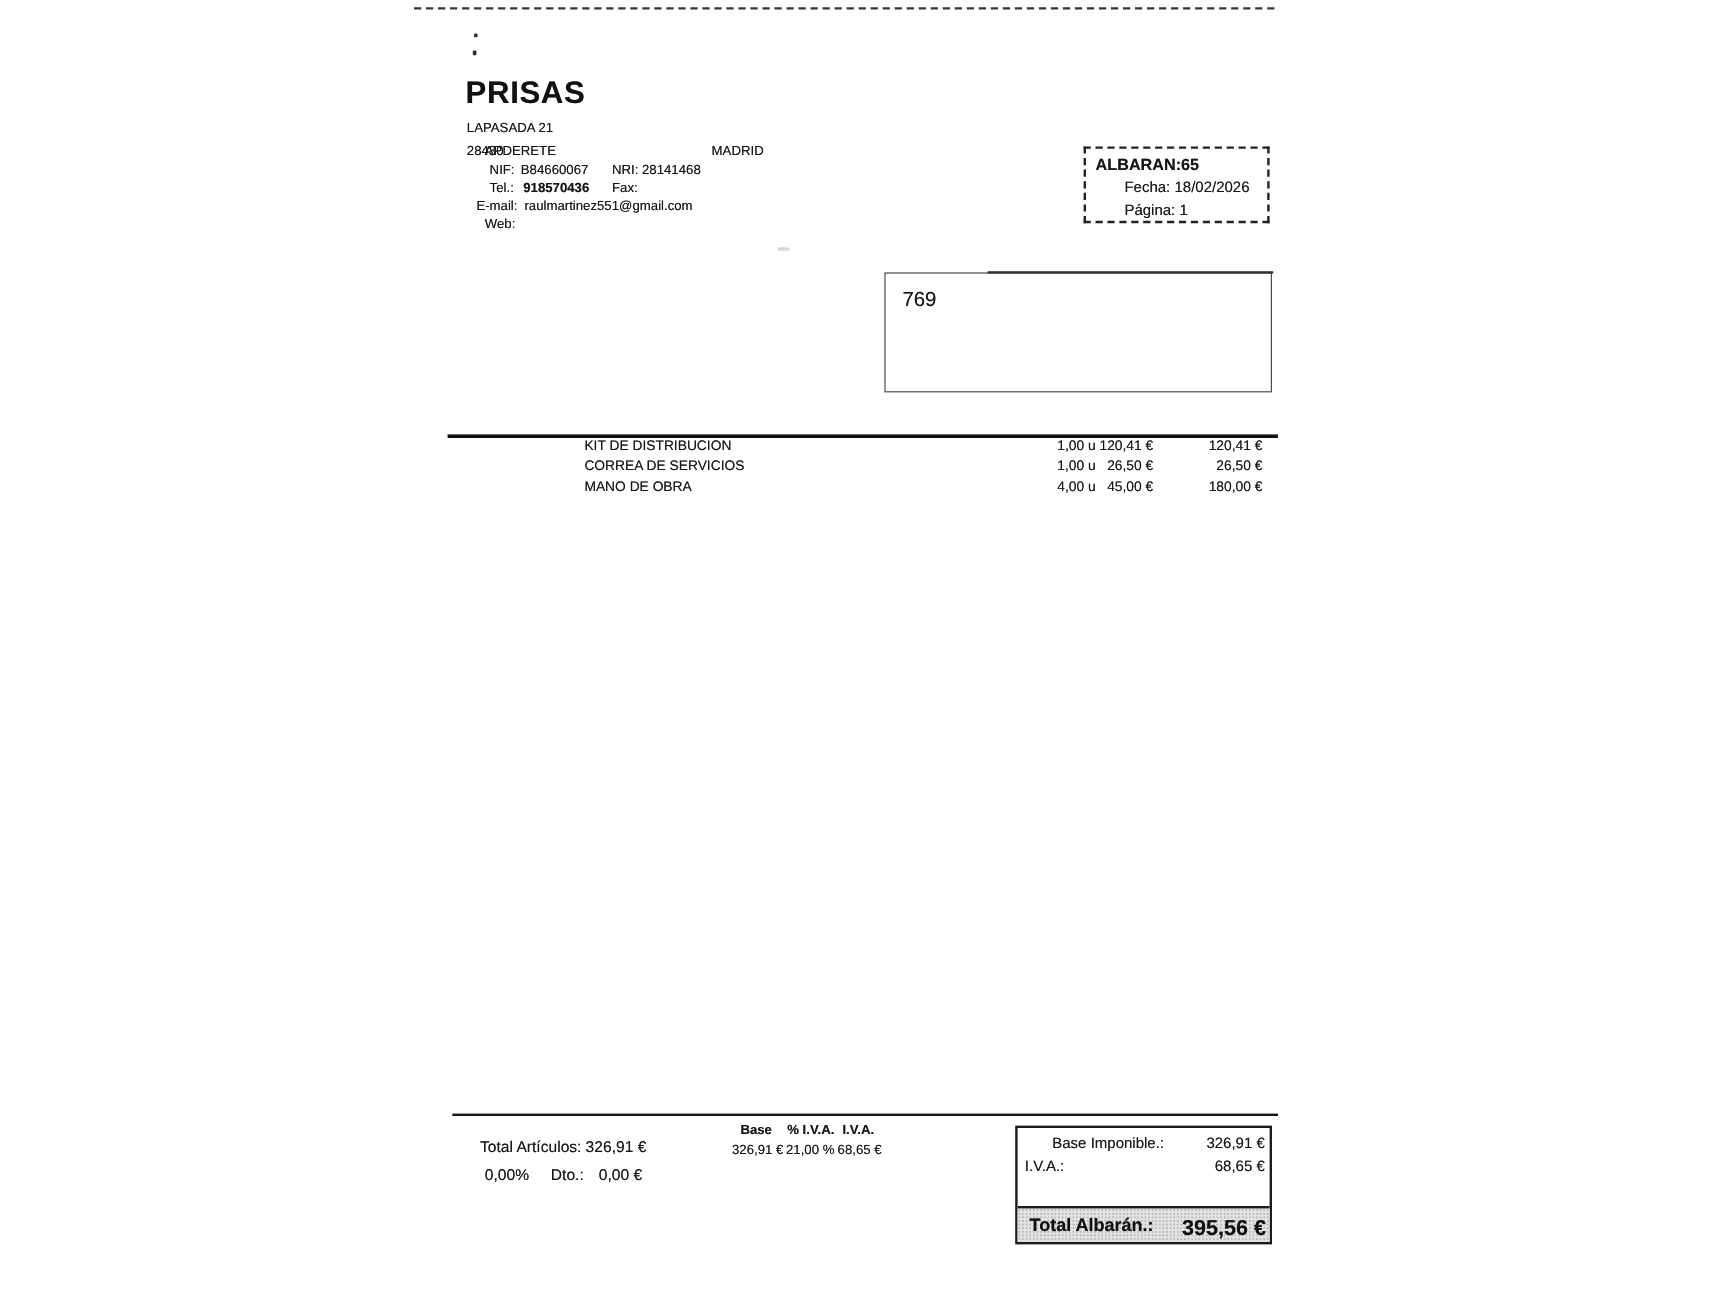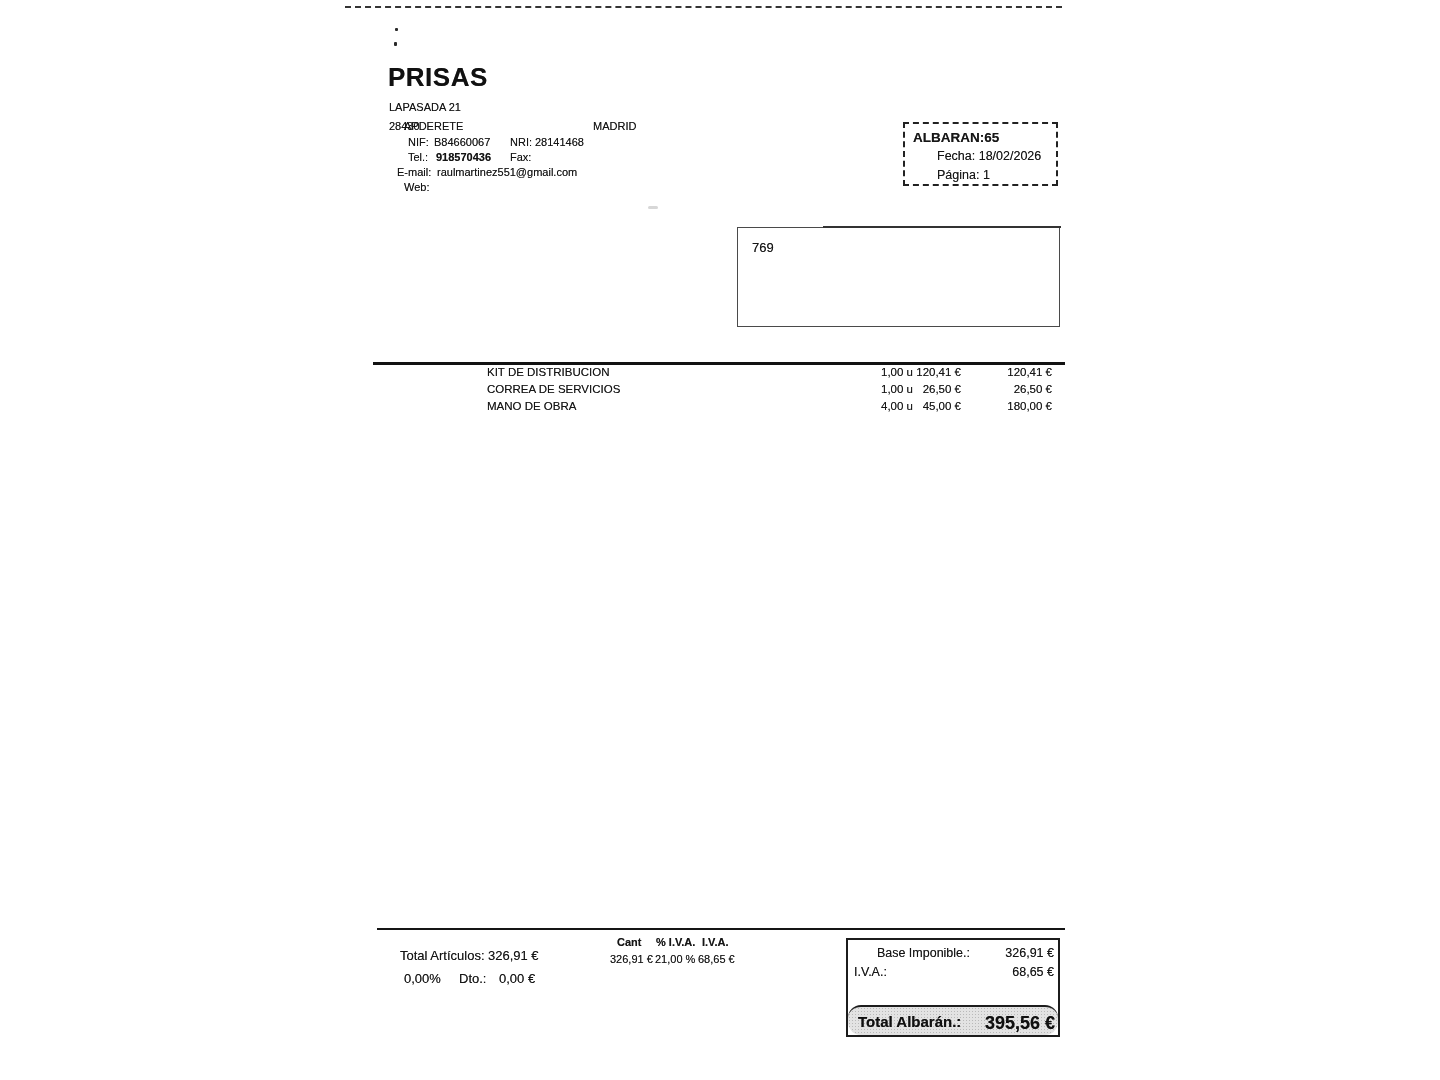--- a/index.html
+++ b/index.html
@@ -70,21 +70,21 @@
 
   
   .client-box {
     left: 737px; top: 227px; width: 323px; height: 100px;
     border: 1px solid #4a4a4a;
   }
   .client-box .topseg {
     position: absolute; left: 85px; top: -2px; width: 238px; height: 2px; background: #333;
   }
   .client-box .code {
-    position: absolute; left: 14px; top: 12px; font-size: 13px;
+    position: absolute; left: 14px; top: 12px; font-size: 17px;
   }
 
   
   .tbl-header { left: 373px; top: 344px; width: 692px; height: 16px; font-size: 12.5px; font-weight: bold; }
   .tbl-header span, .tbl-row span { position: absolute; white-space: nowrap; }
   .col-ref   { left: 16px; }
   .col-desc  { left: 114px; }
   .col-cant  { left: 460px; width: 80px; text-align: right; }
   .col-precio{ left: 540px; width: 48px; text-align: right; }
   .col-dto   { left: 596px; width: 30px; text-align: right; }
@@ -120,21 +120,20 @@
   .tb-row1-lab { left: 6px;  top: 6px;  width: 116px; text-align: right; }
   .tb-row1-val { left: 122px; top: 6px; width: 84px; text-align: right; }
   .tb-row2-lab { left: 6px;  top: 25px; width: 116px; }
   .tb-row2-val { left: 122px; top: 25px; width: 84px; text-align: right; }
   .total-band {
     position: absolute; left: 0; right: 0; bottom: 0; height: 30px;
     border-top: 2px solid #1c1c1c;
     background-color: #e3e3e3;
     background-image: radial-gradient(#b9b9b9 0.8px, transparent 0.9px);
     background-size: 3px 3px;
-    border-radius: 13px;
   }
   .total-band .lab {
     left: 10px; top: 6px; font-size: 15px; font-weight: bold; color: #101010;
   }
   .total-band .val {
     left: 120px; top: 6px; width: 87px; text-align: right;
     font-size: 18px; font-weight: bold; color: #101010;
   }
 </style>
 </head>
@@ -232,21 +231,21 @@
     <span class="val">326,91 €</span>
   </div>
 
   <div class="abs sum-line dto-line">
     <span class="pct">0,00%</span>
     <span class="lab">Dto.:</span>
     <span class="val">0,00 €</span>
   </div>
 
   <div class="abs iva-head">
-    <span class="h1">Cant</span>
+    <span class="h1">Base</span>
     <span class="h2">% I.V.A.</span>
     <span class="h3">I.V.A.</span>
   </div>
   <div class="abs iva-vals">
     <span class="v1">326,91 €</span>
     <span class="v2">21,00 %</span>
     <span class="v3">68,65 €</span>
   </div>
 
   <div class="abs totals-box">

